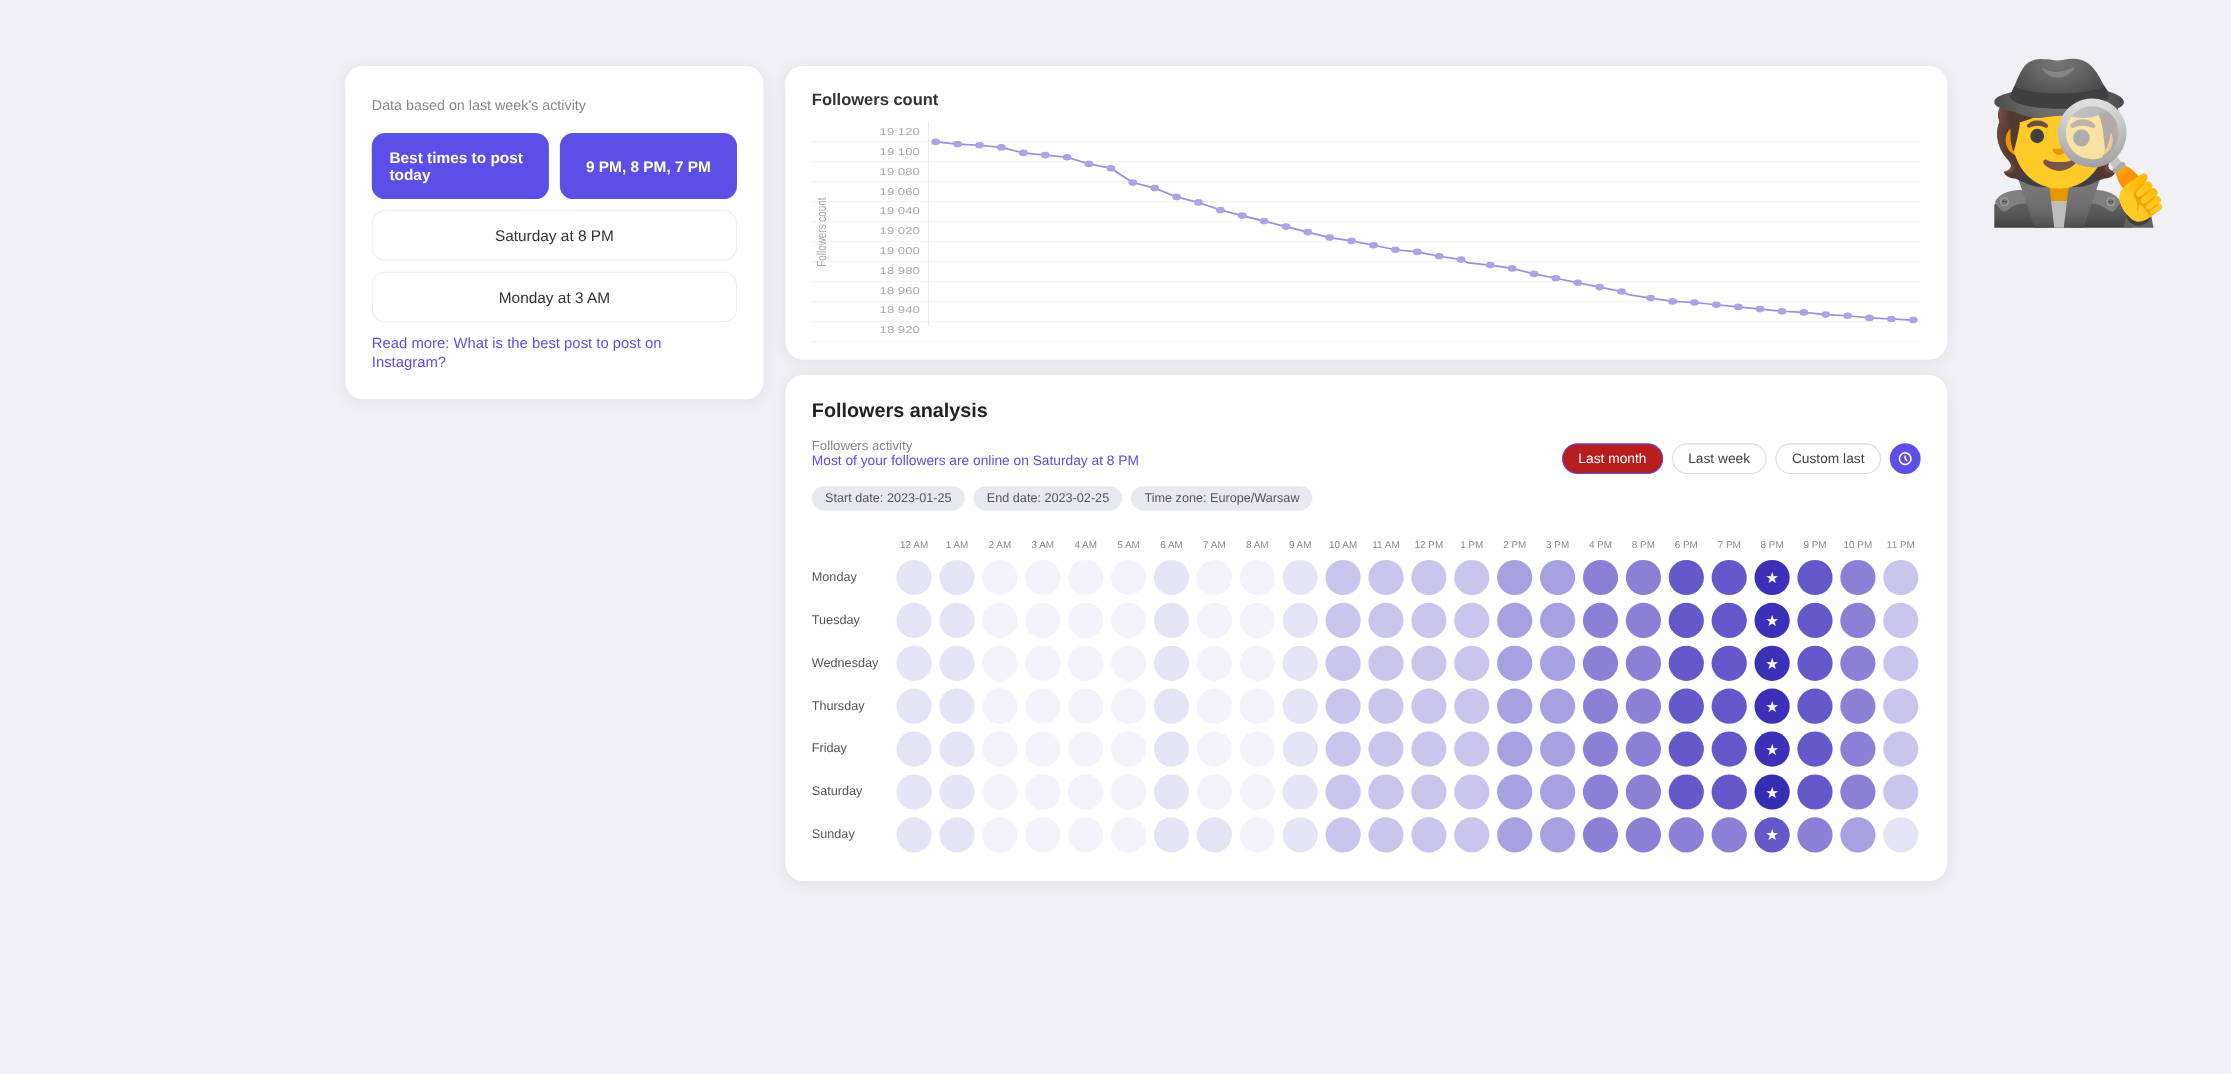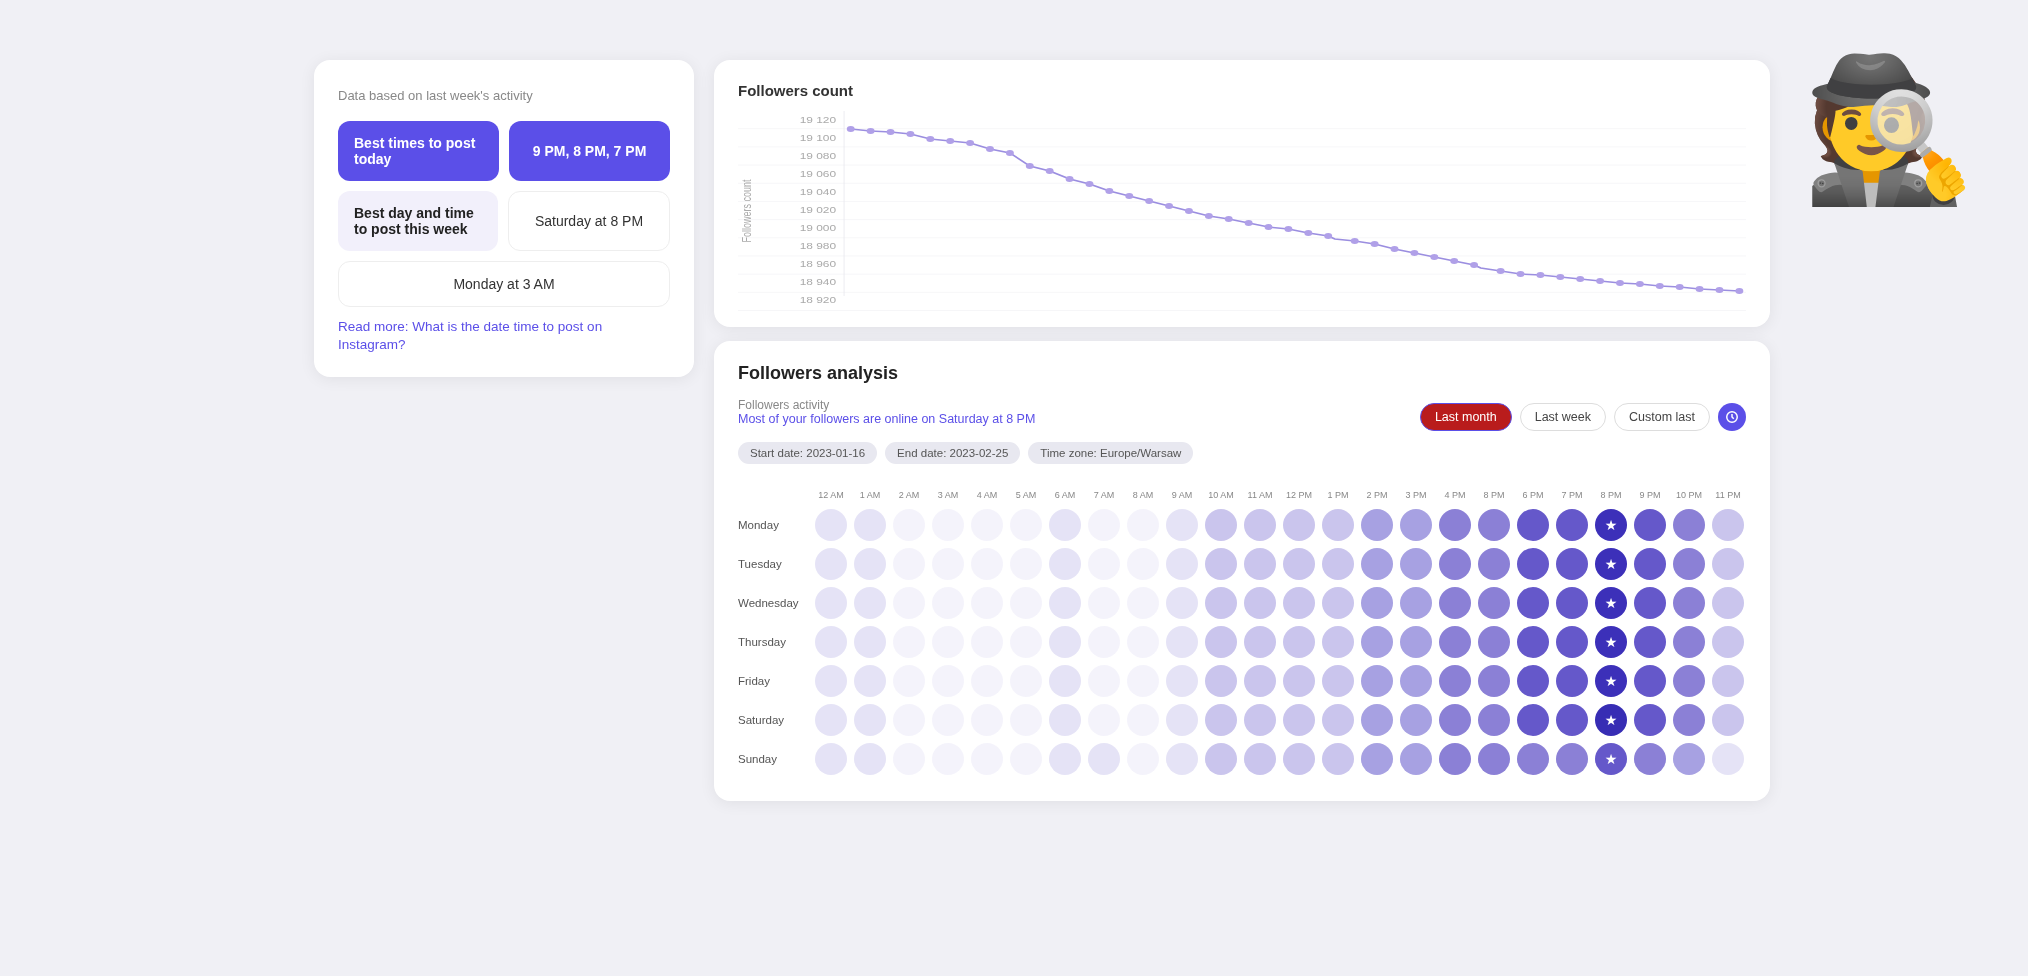--- a/index.html
+++ b/index.html
@@ -247,30 +247,29 @@
     <div class="data-label">Data based on last week's activity</div>
 
     
     <div class="row">
       <div class="row-label active">Best times to post today</div>
       <div class="row-value">9 PM, 8 PM, 7 PM</div>
     </div>
 
     
     <div class="row">
-      <div class="row-label">Best day and time to post this week</div>
       <div class="row-value light">Saturday at 8 PM</div>
     </div>
 
     
     <div class="row">
       <div class="row-value light">Monday at 3 AM</div>
     </div>
 
-    <a class="read-more">Read more: What is the date time to post on Instagram?</a>
+    <a class="read-more">Read more: What is the best post to post on Instagram?</a>
   </div>
 
   <div class="right-section">
 
     <div class="chart-card">
       <div class="chart-title">Followers count</div>
       <div class="chart-area">
         <svg class="line-chart" viewBox="0 0 760 200" preserveAspectRatio="none">
 
           <defs>
@@ -362,21 +361,21 @@
           <div class="filter-btn-icon">
             <svg width="14" height="14" viewBox="0 0 24 24" fill="none" stroke="white" stroke-width="2.5">
               <circle cx="12" cy="12" r="9"></circle>
               <polyline points="12 7 12 12 15 15"></polyline>
             </svg>
           </div>
         </div>
       </div>
 
       <div class="date-tags">
-        <span class="date-tag">Start date: 2023-01-16</span>
+        <span class="date-tag">Start date: 2023-01-25</span>
         <span class="date-tag">End date: 2023-02-25</span>
         <span class="date-tag">Time zone: Europe/Warsaw</span>
       </div>
 
       <div class="heatmap-container">
         <div class="heatmap" id="heatmap-grid">
         <div class="heatmap-header-cell"></div>
             <div class="heatmap-header-cell" style="font-size: 9px; color: rgb(136, 136, 136);">12 AM</div>
             <div class="heatmap-header-cell" style="font-size: 9px; color: rgb(136, 136, 136);">1 AM</div>
             <div class="heatmap-header-cell" style="font-size: 9px; color: rgb(136, 136, 136);">2 AM</div>

